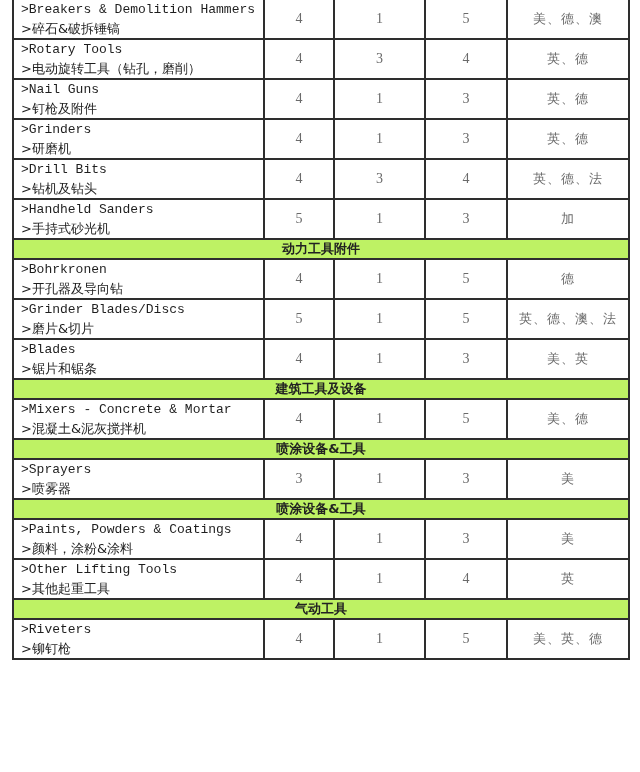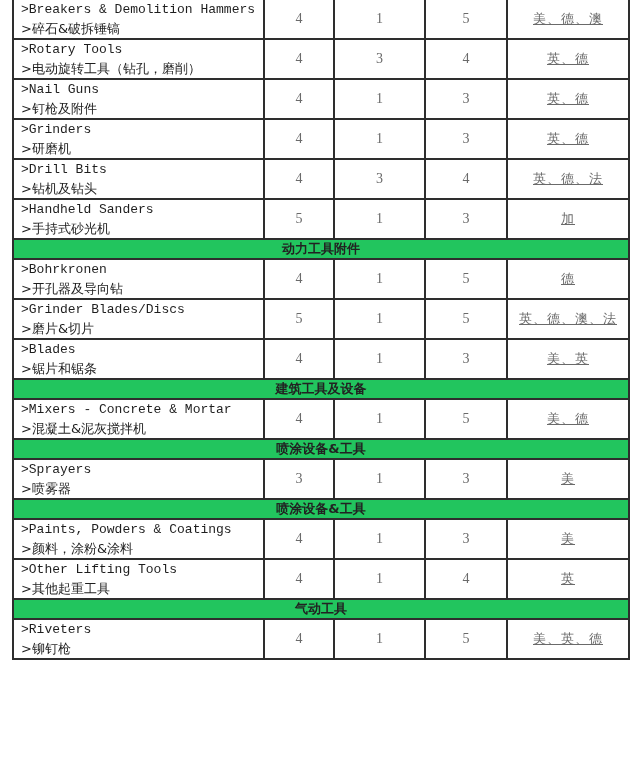--- a/index.html
+++ b/index.html
@@ -25,24 +25,24 @@
       overflow: hidden;
     }
     td.name .en, td.name .zh { display: block; padding-left: 7px; }
     td.name .zh { font-family: "DejaVu Sans", sans-serif; font-size: 13px; }
     td.num, td.country {
       text-align: center;
       font-family: "Liberation Serif", "DejaVu Serif", serif;
       font-size: 14px;
       color: #6a6a6a;
     }
-    td.country { font-family: "DejaVu Serif", serif; font-size: 13px; letter-spacing: 1px; text-decoration: underline; }
+    td.country { font-family: "DejaVu Serif", serif; font-size: 13px; letter-spacing: 1px; }
     tr.item { height: 40px; }
     tr.section td {
-      background: #22c55e;
+      background: #bef264;
       height: 18px;
       text-align: center;
       font-family: "DejaVu Sans", sans-serif;
       font-weight: bold;
       font-size: 13px;
       color: #222;
       line-height: 18px;
     }
   </style>
 </head>

